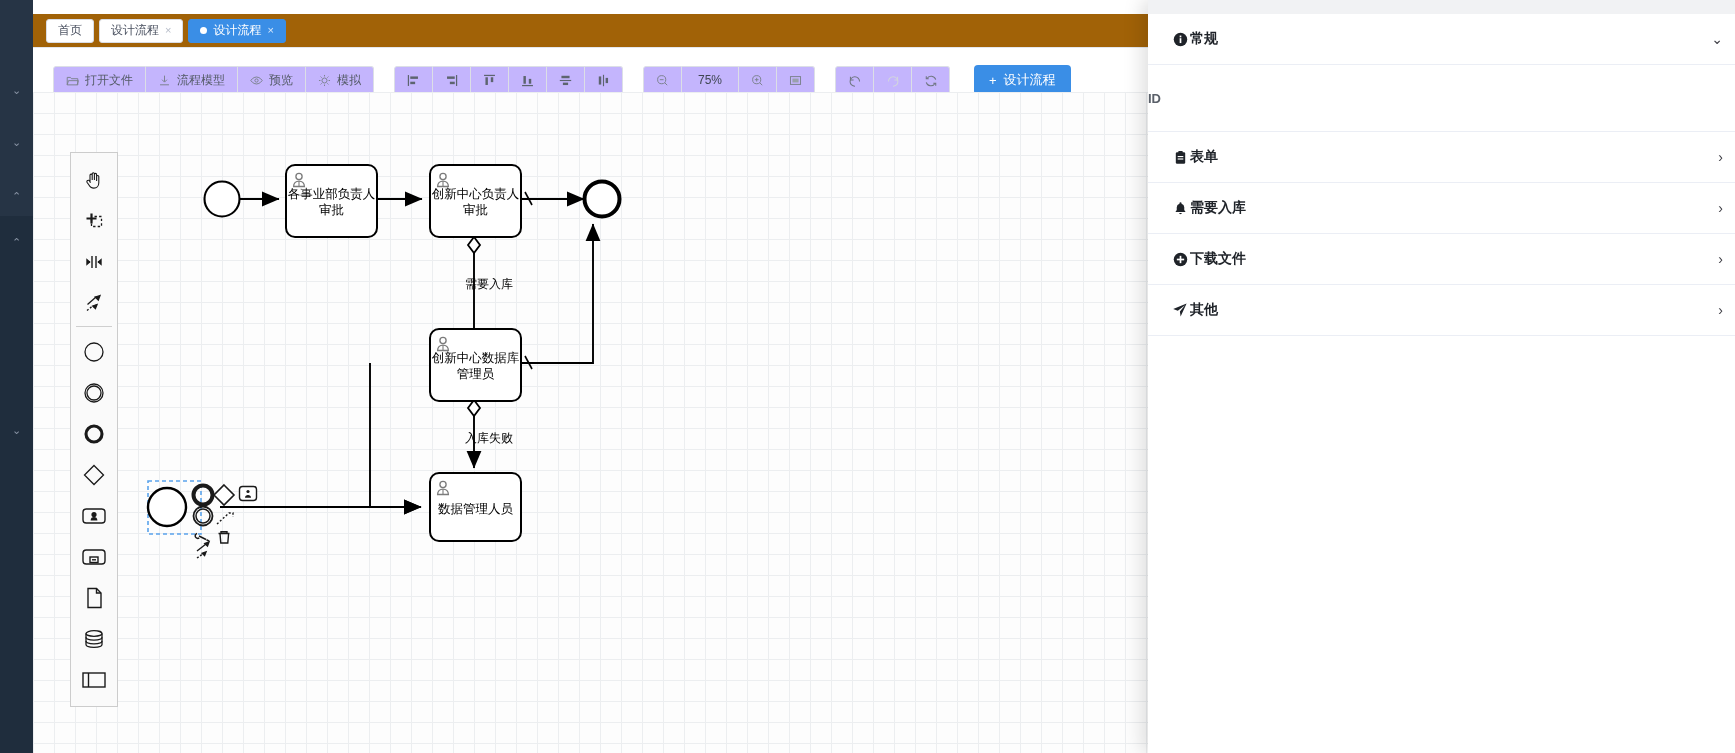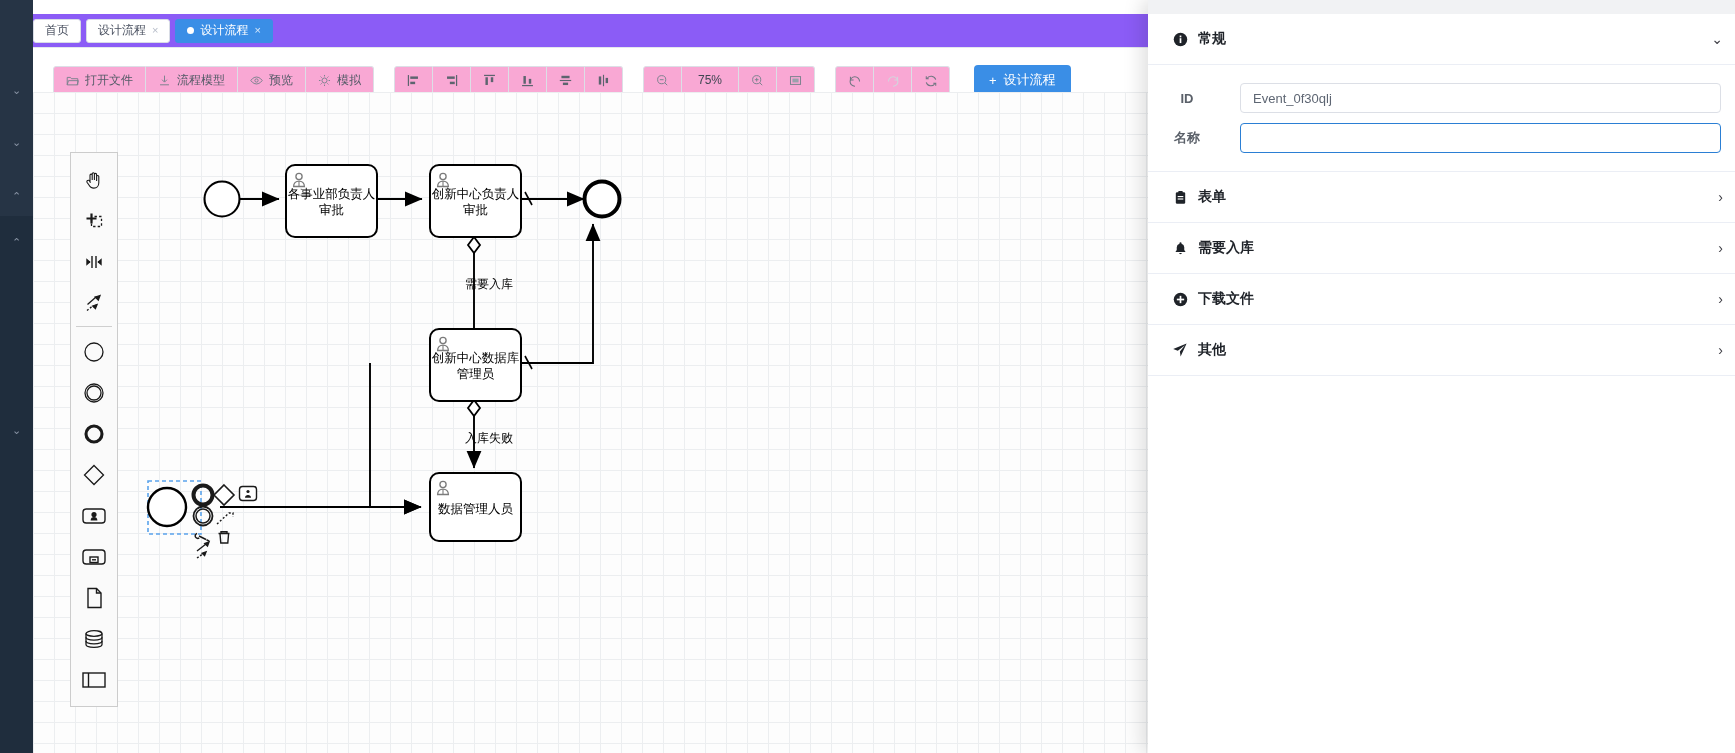--- a/index.html
+++ b/index.html
@@ -22,23 +22,23 @@
   .rail .rail-mid { position:absolute; left:0; top:155px; width:33px; height:61px; background:#263445; }
   .rail-chev {
     position: absolute; left: 0; width: 33px; height: 12px;
     color: #8893a4; font-size: 11px; line-height: 12px; text-align: center;
     user-select: none;
   }
 
   
   .tabbar {
     position: absolute; left: 33px; top: 14px; right: 0; height: 34px;
-    background: #8b5cf6;
+    background: #a16207;
     border-bottom: 1px solid #e4e7ed;
-    display: flex; align-items: center; gap: 5px;
+    display: flex; align-items: center; padding-left: 13px; gap: 5px;
   }
   .tab {
     height: 24px; display: flex; align-items: center; gap: 6px;
     padding: 0 11px; font-size: 12px; color: #4a5160;
     border: 1px solid #d8dce5; background: #fff; border-radius: 3px;
     white-space: nowrap; cursor: pointer;
   }
   .tab.active { background: #3a8ee6; border-color: #3a8ee6; color: #fff; justify-content: space-between; }
   .tab .dot { width: 7px; height: 7px; border-radius: 50%; background: #fff; display:inline-block; }
   .tab .tclose { font-size: 11px; color: #b6bcc8; line-height: 1; }
@@ -61,21 +61,21 @@
   
   .toolbar {
     position: absolute; left: 33px; top: 49px; right: 0; height: 62px;
     background: #ffffff;
     display: flex; align-items: center; padding-left: 20px; gap: 20px;
   }
   .tgroup { display: flex; align-items: center; }
   .tbtn {
     height: 29px; min-width: 33px; padding: 0 12px;
     border: 1px solid #dcdfe6; border-left-width: 0;
-    background: #f9a8d4; font-size: 12px; color: #545b67;
+    background: #c4b5fd; font-size: 12px; color: #545b67;
     display: flex; align-items: center; justify-content: center; gap: 6px;
     cursor: pointer; white-space: nowrap;
   }
   .tgroup .tbtn:first-child { border-left-width: 1px; border-radius: 3px 0 0 3px; }
   .tgroup .tbtn:last-child { border-radius: 0 3px 3px 0; }
   .tbtn.zoomlabel { min-width: 57px; color: #3f4652; }
   .tbtn.disabled { color: #c7ccd6; }
   .save-btn {
     height: 30px; padding: 0 15px; margin-left: 4px;
     background: #3a8ee6; color: #fff; border: none; border-radius: 4px;
@@ -124,29 +124,29 @@
   }
   .props-inner { position: absolute; left: 0; top: 14px; right: 0; bottom: 0; background:#fff; }
   .panel-row {
     position: relative; display: flex; align-items: center;
     height: 51px; padding: 0 14px 0 22px;
     border-bottom: 1px solid #ebeef5;
     cursor: pointer;
   }
   .panel-row .pr-icon { width: 20px; display: flex; justify-content: center; color:#1f2329; }
   .panel-row .pr-title {
-    font-size: 14px; font-weight: bold; color: #1f2329; margin-left: 8px;
+    font-size: 14px; font-weight: bold; color: #1f2329; 
   }
   .panel-row .pr-chev {
     position: absolute; right: 12px; color: #3f3f46; font-size: 14px; line-height: 1;
   }
   .panel-body { padding: 11px 14px 11px 0; border-bottom: 1px solid #ebeef5; }
   .form-row { display: flex; align-items: center; height: 36px; margin: 4px 0; }
   .form-label {
-    width: 92px; text-align: center; padding-right: 14px;
+    width: 92px; text-align: left; padding-right: 14px;
     font-size: 13px; color: #5a6069; font-weight: bold;
   }
   .form-input {
     flex: 1; height: 30px; border: 1px solid #dcdfe6; border-radius: 4px;
     padding: 0 12px; font-size: 13px; color: #5e6673;
     background: #fff; outline: none; font-family: inherit;
   }
   .form-input.focused { border-color: #2b7fd4; }
   .form-input::placeholder { color: #b9bec7; }
 
@@ -569,25 +569,20 @@
               <rect x="7.1" y="3.8" width="1.8" height="1.9" fill="#fff"></rect>
             </svg>
         </span>
         <span class="pr-title">常规</span>
         <span class="pr-chev">⌄</span>
       </div>
 
       <div class="panel-body">
         <div class="form-row">
           <div class="form-label">ID</div>
-          <input class="form-input" type="text" readonly="" value="Event_0f30qlj" style="">
-        </div>
-        <div class="form-row">
-          <div class="form-label">名称</div>
-          <input class="form-input focused" type="text" autofocus="" value="" style="">
         </div>
       </div>
 
       <div class="panel-row">
         <span class="pr-icon">
           <svg width="15" height="15" viewBox="0 0 16 16" fill="#1f2329">
               <rect x="3" y="2.4" width="10" height="12.2" rx="1.4"></rect>
               <rect x="5.6" y="1" width="4.8" height="2.4" rx="0.8" fill="#1f2329"></rect>
               <rect x="5" y="6.4" width="6" height="1.2" fill="#fff"></rect>
               <rect x="5" y="9" width="6" height="1.2" fill="#fff"></rect>

